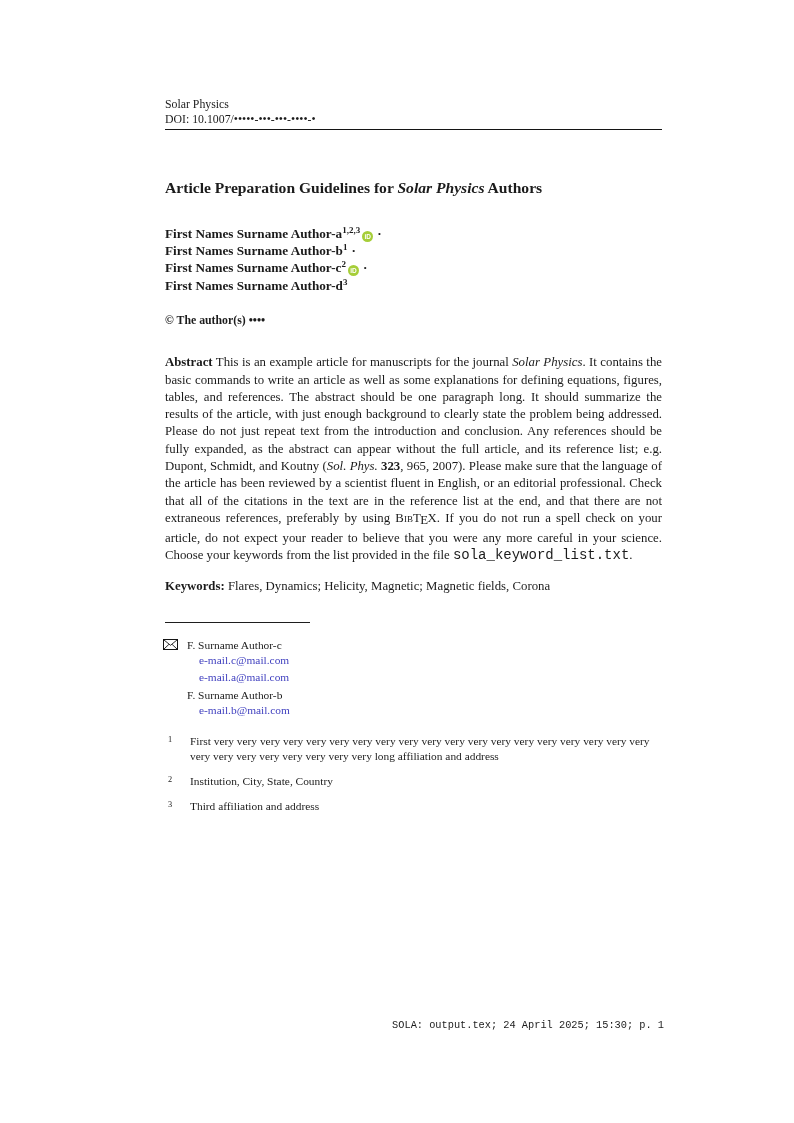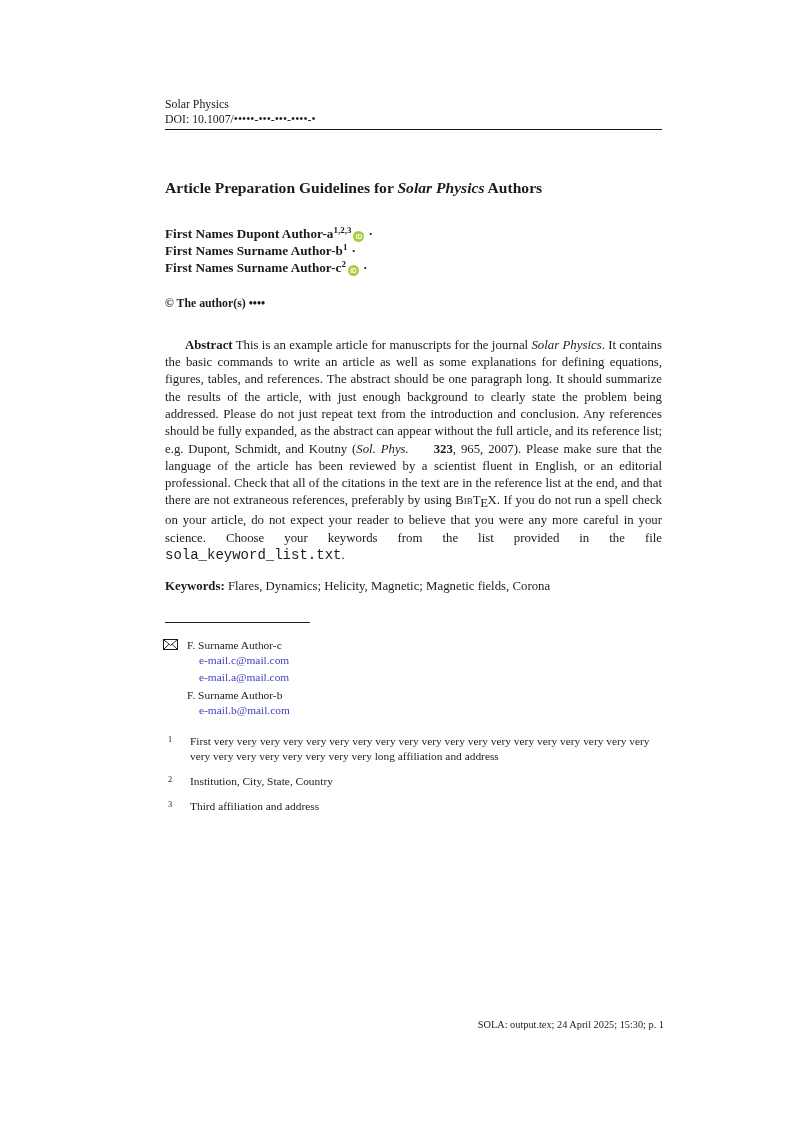--- a/index.html
+++ b/index.html
@@ -16,59 +16,60 @@
   .authors{margin-top:27px;font-size:13.2px;font-weight:700;line-height:17.4px;}
   .authors sup{font-size:9px;line-height:0;}
   .orcid{display:inline-block;width:11px;height:11px;border-radius:50%;background:#a6ce39;
          color:#fff;font-family:"Liberation Sans",sans-serif;font-size:6.5px;font-weight:700;
          line-height:11.5px;text-align:center;vertical-align:-1px;margin-left:2px;cursor:pointer;}
   .sep{margin-left:4px;}
 
   .copyright{margin-top:19px;font-size:11.8px;font-weight:700;}
 
   .abstract{margin:26px 0 0 0;font-size:12.8px;line-height:17.3px;text-align:justify;}
-  .abstract b{font-weight:700;margin-left:20px;}
+  .abstract b{font-weight:700;}
   .mono{font-family:"Liberation Mono",monospace;font-size:14px;}
   .sc{font-variant:small-caps;}
   .tex-e{display:inline-block;vertical-align:-2.5px;margin:0 -0.5px;}
 
   .keywords{margin:15px 0 0 0;font-size:12.8px;}
 
   .fn-rule{margin-top:28px;width:145px;border-top:1px solid #1e1e1e;height:0;}
 
   .correspondence{margin-top:15px;font-size:11.4px;line-height:14.6px;font-family:Liberation Serif, serif;}
   .corr-entry{position:relative;padding-left:22px;margin-bottom:3px;}
   .corr-entry .env{position:absolute;left:-2px;top:1px;}
   .email{color:#3f3fbf;text-decoration:none;cursor:pointer;margin-left:12px;}
 
   .affiliations{margin-top:17px;font-size:11.4px;line-height:15.2px;}
   .affil{position:relative;padding-left:25px;margin-bottom:9.5px;}
   .affil .num{position:absolute;left:3px;top:-2px;font-size:8.3px;}
 
-  .footer{position:absolute;right:130px;top:1019px;font-family:Liberation Serif, serif;
+  .footer{position:absolute;right:130px;top:1019px;font-family:Liberation Mono, monospace;
           font-size:10.3px;color:#1b1b1b;}
 </style>
 </head>
 <body>
 
 <div class="page">
   <div class="content">
 
     <div class="running-header">
       <div>Solar Physics</div>
       <div>DOI: 10.1007/•••••-•••-•••-••••-•</div>
     </div>
     <div class="header-rule"></div>
 
     <h1 class="article-title"><span>Article Preparation Guidelines for </span><i>Solar Physics</i><span> Authors</span></h1>
 
     <div class="authors">
-      <div class="author-line"><span>First Names Dupont Author-a</span><sup>1,2,3</sup><span class="orcid">iD</span><span class="sep">·</span></div>
+      <div class="author-line"><span>First Names Surname Author-a</span><sup>1,2,3</sup><span class="orcid">iD</span><span class="sep">·</span></div>
       <div class="author-line"><span>First Names Surname Author-b</span><sup>1</sup><span class="sep">·</span></div>
       <div class="author-line"><span>First Names Surname Author-c</span><sup>2</sup><span class="orcid">iD</span><span class="sep">·</span></div>
+      <div class="author-line"><span>First Names Surname Author-d</span><sup>3</sup></div>
     </div>
 
     <div class="copyright">© The author(s) ••••</div>
 
     <p class="abstract"><b>Abstract</b><span> This is an example article for manuscripts for the journal </span><i>Solar Physics</i><span>. It contains the basic commands to write an article as well as some explanations for defining equations, figures, tables, and references. The abstract should be one paragraph long. It should summarize the results of the article, with just enough background to clearly state the problem being addressed. Please do not just repeat text from the introduction and conclusion. Any references should be fully expanded, as the abstract can appear without the full article, and its reference list; e.g. Dupont, Schmidt, and Koutny (</span><i>Sol. Phys.</i><span> </span><b>323</b><span>, 965, 2007). Please make sure that the language of the article has been reviewed by a scientist fluent in English, or an editorial professional. Check that all of the citations in the text are in the reference list at the end, and that there are not extraneous references, preferably by using </span><span class="sc">BibT</span><span class="tex-e">E</span><span>X</span><span>. If you do not run a spell check on your article, do not expect your reader to believe that you were any more careful in your science. Choose your keywords from the list provided in the file </span><span class="mono">sola_keyword_list.txt</span><span>.</span></p>
 
     <p class="keywords"><b>Keywords:</b><span> Flares, Dynamics; Helicity, Magnetic; Magnetic fields, Corona</span></p>
 
     <div class="fn-rule"></div>
 

